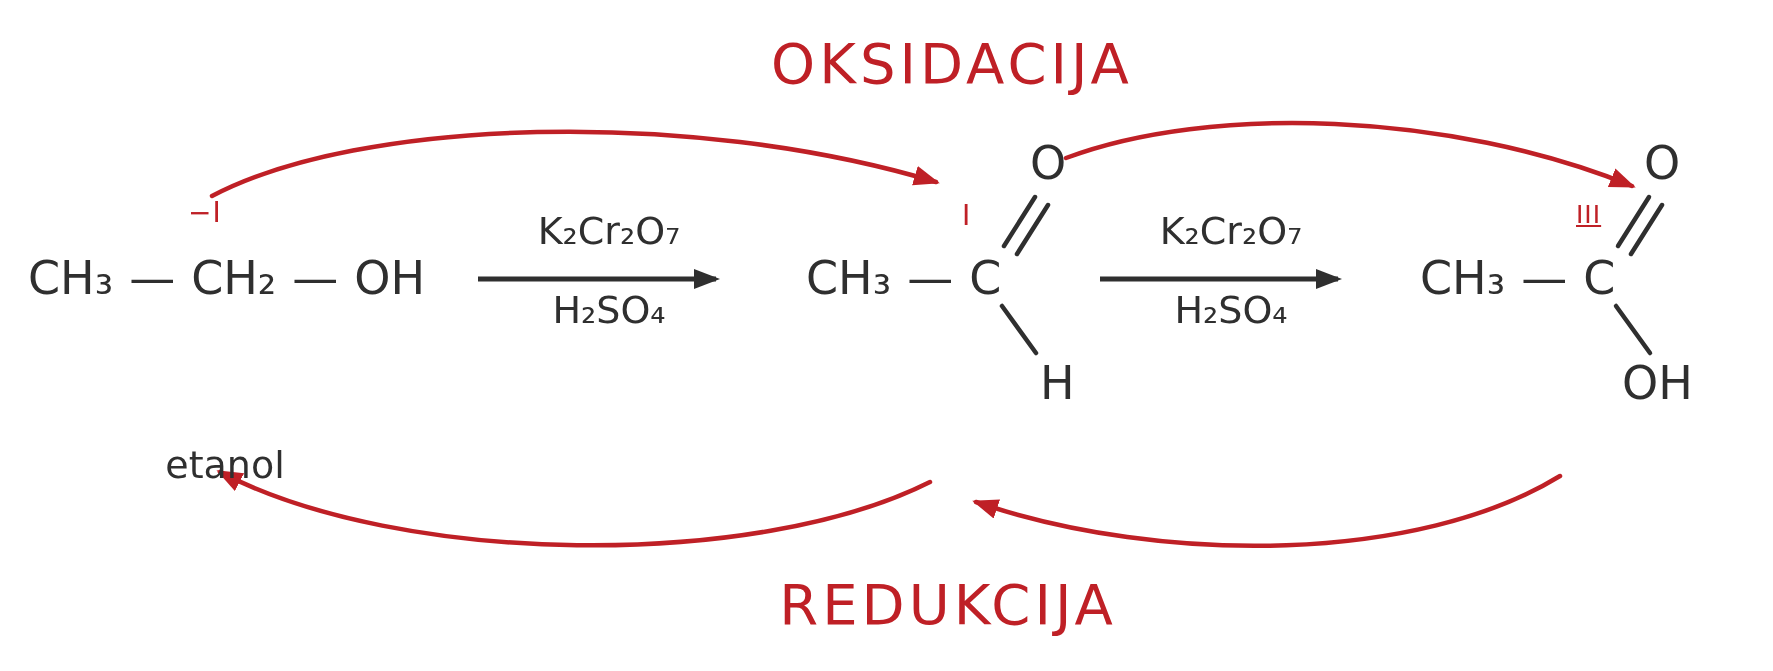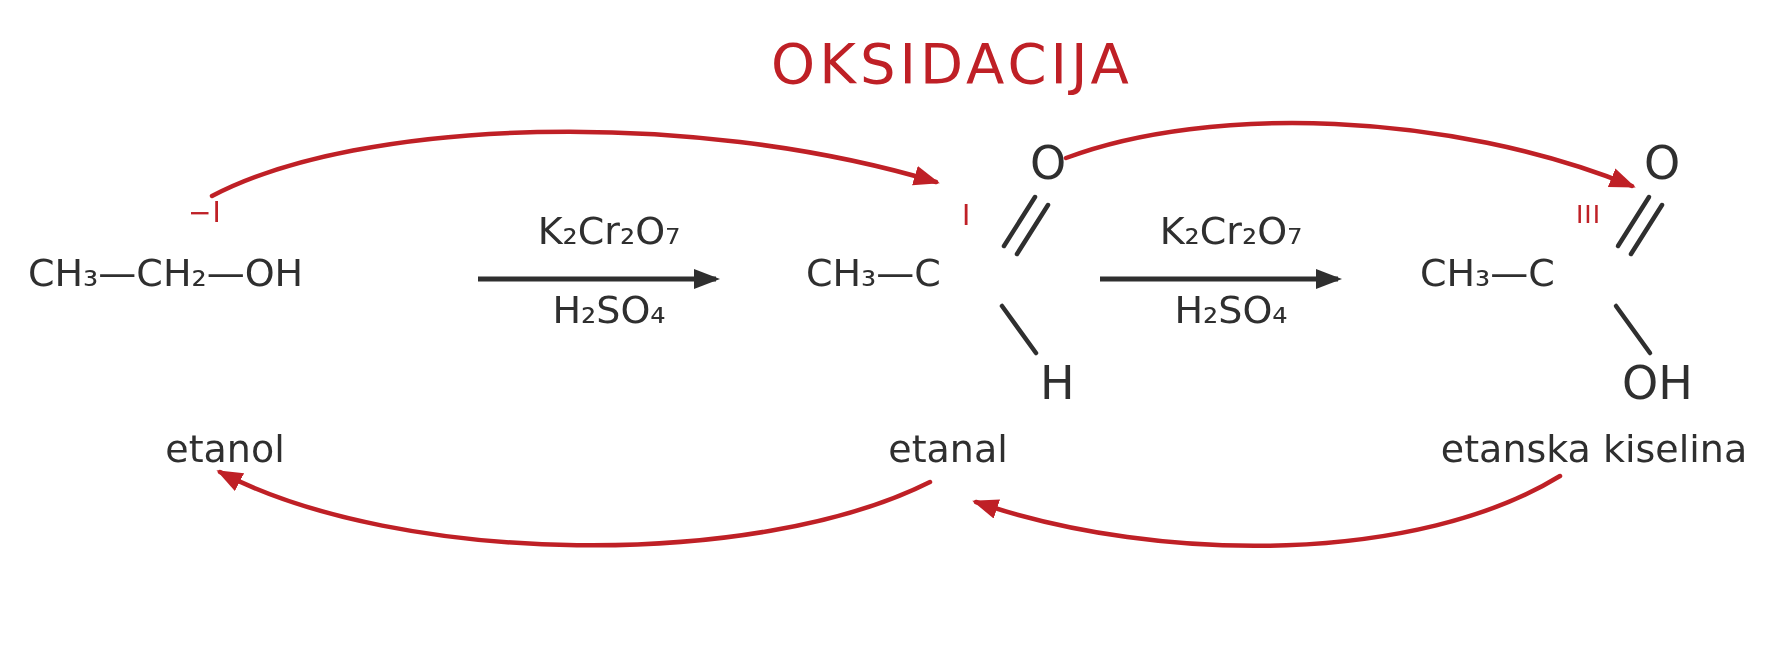--- a/index.html
+++ b/index.html
@@ -8,24 +8,24 @@
   }
   html,body{margin:0;padding:0;background:#ffffff;}
   body{font-family:"DejaVu Sans","Liberation Sans",sans-serif;}
   .canvas{position:relative;width:1773px;height:671px;background:#ffffff;overflow:hidden;padding-left:28px;}
   .layer{position:absolute;left:0;top:0;width:1773px;height:671px;}
   .red-stroke{stroke:var(--accent-red);}
   .dark-stroke{stroke:var(--text-dark);}
   .mfill-red{fill:var(--accent-red);}
   .mfill-dark{fill:var(--text-dark);}
   .title{position:absolute;transform:translateX(-50%);font-size:56px;letter-spacing:4px;color:var(--accent-red);white-space:nowrap;line-height:1;}
-  .formula{position:absolute;display:flex;font-size:38px;line-height:1.15;color:var(--text-dark);white-space:nowrap;justify-content:center;}
+  .formula{position:absolute;display:flex;gap:16px;font-size:46px;line-height:1.15;color:var(--text-dark);white-space:nowrap;justify-content:center;}
   .atom{position:absolute;font-size:46px;line-height:1.1;color:var(--text-dark);white-space:nowrap;}
   .oxstate{position:absolute;font-size:28px;line-height:1;color:var(--accent-red);letter-spacing:1px;white-space:nowrap;}
-  .oxstate.small{font-size:25px;}
+  .oxstate.small{font-size:25px;text-decoration:underline;}
   .mol-label{position:absolute;transform:translateX(-50%);font-size:38px;line-height:1.15;color:var(--text-dark);white-space:nowrap;}
   .reagent{position:absolute;transform:translateX(-50%);font-size:38px;line-height:1.1;color:var(--text-dark);white-space:nowrap;}
   .it{}
 </style>
 </head>
 <body>
 
 <div class="canvas">
 
   <svg class="layer" viewBox="0 0 1773 671" aria-hidden="true">
@@ -50,54 +50,53 @@
     <line class="dark-stroke" x1="1004" y1="246" x2="1035" y2="197" stroke-width="4.5" stroke-linecap="round"></line>
     <line class="dark-stroke" x1="1017" y1="254" x2="1048" y2="205" stroke-width="4.5" stroke-linecap="round"></line>
     <line class="dark-stroke" x1="1002" y1="306" x2="1036" y2="353" stroke-width="4.5" stroke-linecap="round"></line>
 
     <line class="dark-stroke" x1="1618" y1="246" x2="1649" y2="197" stroke-width="4.5" stroke-linecap="round"></line>
     <line class="dark-stroke" x1="1631" y1="254" x2="1662" y2="205" stroke-width="4.5" stroke-linecap="round"></line>
     <line class="dark-stroke" x1="1616" y1="306" x2="1650" y2="353" stroke-width="4.5" stroke-linecap="round"></line>
   </svg>
 
   <div class="title" style="left:952px;top:36px;">OKSIDACIJA</div>
+  <div class="title" style="left:948px;top:577px;">REDUKCIJA</div>
 
   <div class="formula" style="left:28px;top:252px;">
     <span>CH₃</span>
     <span>—</span>
     <span>CH₂</span>
     <span>—</span>
     <span>OH</span>
   </div>
   <div class="oxstate" style="left:188px;top:199px;">−I</div>
-  <div class="mol-label" style="left:225px;top:428px;">etanol</div>
+  <div class="mol-label" style="left:225px;top:444px;">etanol</div>
 
   <div class="reagent" style="left:609px;top:211px;">K₂Cr₂O₇</div>
   <div class="reagent" style="left:609px;top:290px;">
     <span>H₂</span><span class="it">SO</span><span>₄</span>
   </div>
 
   <div class="formula" style="left:806px;top:252px;">
     <span>CH₃</span>
     <span>—</span>
     <span>C</span>
   </div>
   <div class="oxstate" style="left:962px;top:202px;">I</div>
   <div class="atom" style="left:1030px;top:138px;">O</div>
   <div class="atom" style="left:1040px;top:358px;">H</div>
-  <div class="mol-label" style="left:948px;top:428px;">etanal</div>
 
   <div class="reagent" style="left:1231px;top:211px;">K₂Cr₂O₇</div>
   <div class="reagent" style="left:1231px;top:290px;">
     <span>H₂</span><span class="it">SO</span><span>₄</span>
   </div>
 
   <div class="formula" style="left:1420px;top:252px;">
     <span>CH₃</span>
     <span>—</span>
     <span>C</span>
   </div>
   <div class="oxstate small" style="left:1576px;top:202px;">III</div>
   <div class="atom" style="left:1644px;top:138px;">O</div>
   <div class="atom" style="left:1622px;top:358px;">OH</div>
-  <div class="mol-label" style="left:1594px;top:428px;">etanska kiselina</div>
 
 </div>
 
 </body></html>

